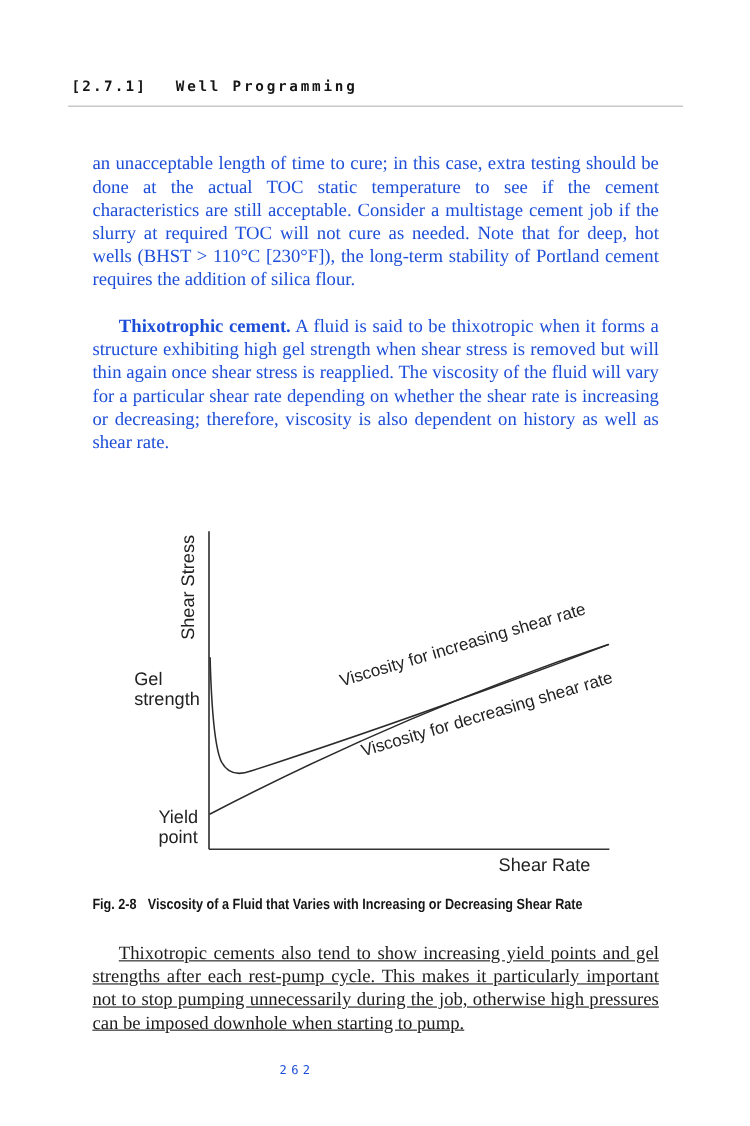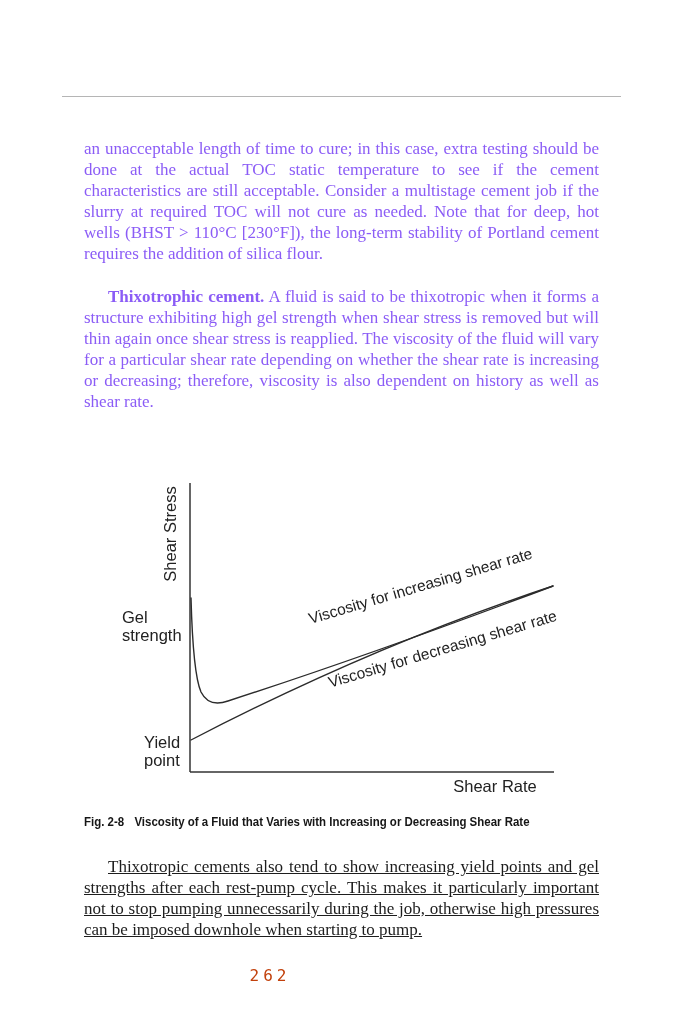--- a/index.html
+++ b/index.html
@@ -43,21 +43,21 @@
   
   .body-copy {
     position: absolute;
     top: 138px;
     left: 84px;
     width: 515px;
     font-size: 17px;
     line-height: 21px;
     text-align: justify;
     hyphens: auto;
-    color: #8b5cf6;
+    color: #1d4ed8;
   }
   .body-copy p { margin: 0; }
   .body-copy p.indent { text-indent: 24px; margin-top: 22px; }
   .body-copy .lead { font-weight: bold; }
 
   
   .figure-wrap {
     position: absolute;
     top: 480px;
     left: 80px;
@@ -98,30 +98,33 @@
   }
   .closing-copy p { margin: 0; text-indent: 24px; }
 
   .page-number {
     position: absolute;
     top: 966px;
     left: 0;
     width: 540px;
     text-align: center;
     font-family: "DejaVu Sans Mono", monospace;
-    font-size: 16px;
+    font-size: 11px;
     letter-spacing: 4px;
-    color: #c2410c;
+    color: #1d4ed8;
   }
 </style>
 </head>
 <body>
 
 <div class="page">
 
+  <div class="running-head">
+    <span class="section-no">[2.7.1]</span><span class="section-title">Well Programming</span>
+  </div>
   <div class="head-rule"></div>
 
   <div class="body-copy">
     <p><span>an unacceptable length of time to cure; in this case, extra testing should be done at the actual TOC static temperature to see if the cement characteristics are still acceptable. Consider a multistage cement job if the slurry at required TOC will not cure as needed. Note that for deep, hot wells (BHST &gt; 110°C [230°F]), the long-term stability of Portland cement requires the addition of silica flour.</span></p>
     <p class="indent"><span class="lead">Thixotrophic cement.</span><span> A fluid is said to be thixotropic when it forms a structure exhibiting high gel strength when shear stress is removed but will thin again once shear stress is reapplied. The viscosity of the fluid will vary for a particular shear rate depending on whether the shear rate is increasing or decreasing; therefore, viscosity is also dependent on history as well as shear rate.</span></p>
   </div>
 
   <div class="figure-wrap">
     <svg width="520" height="318" viewBox="0 0 520 318">
 

